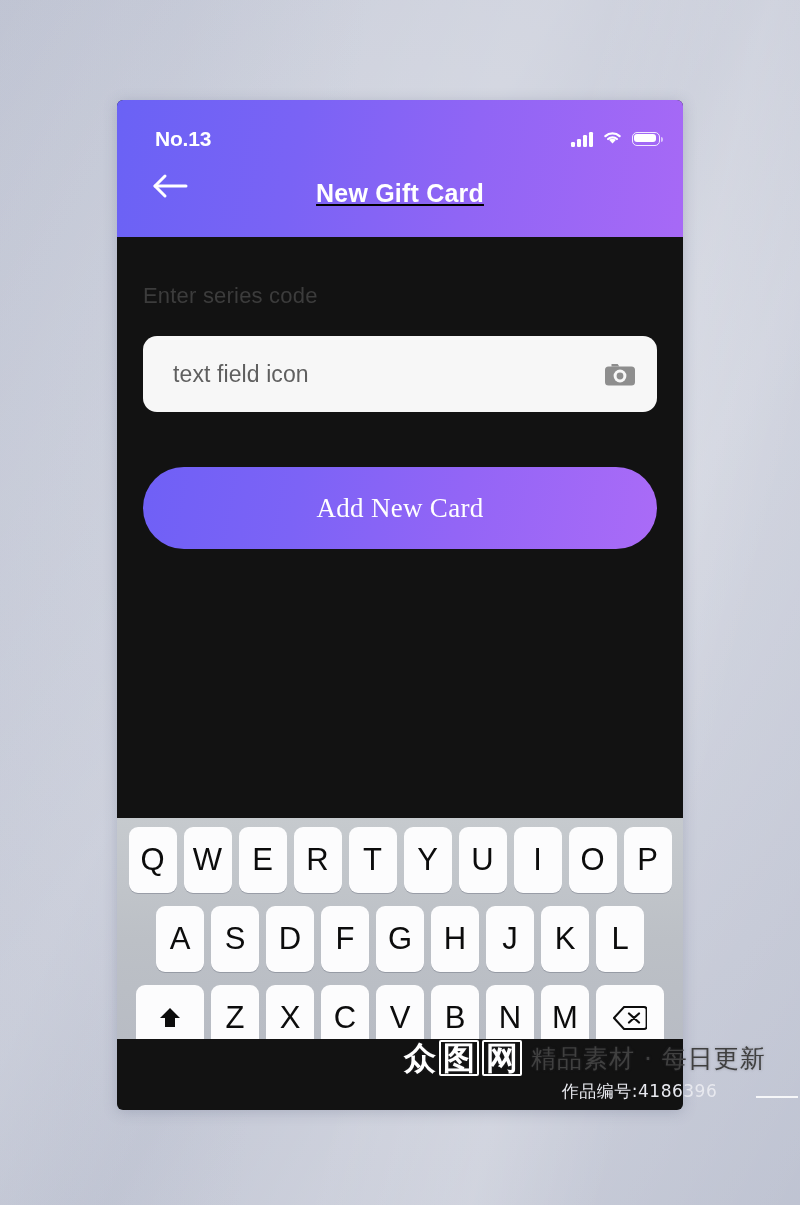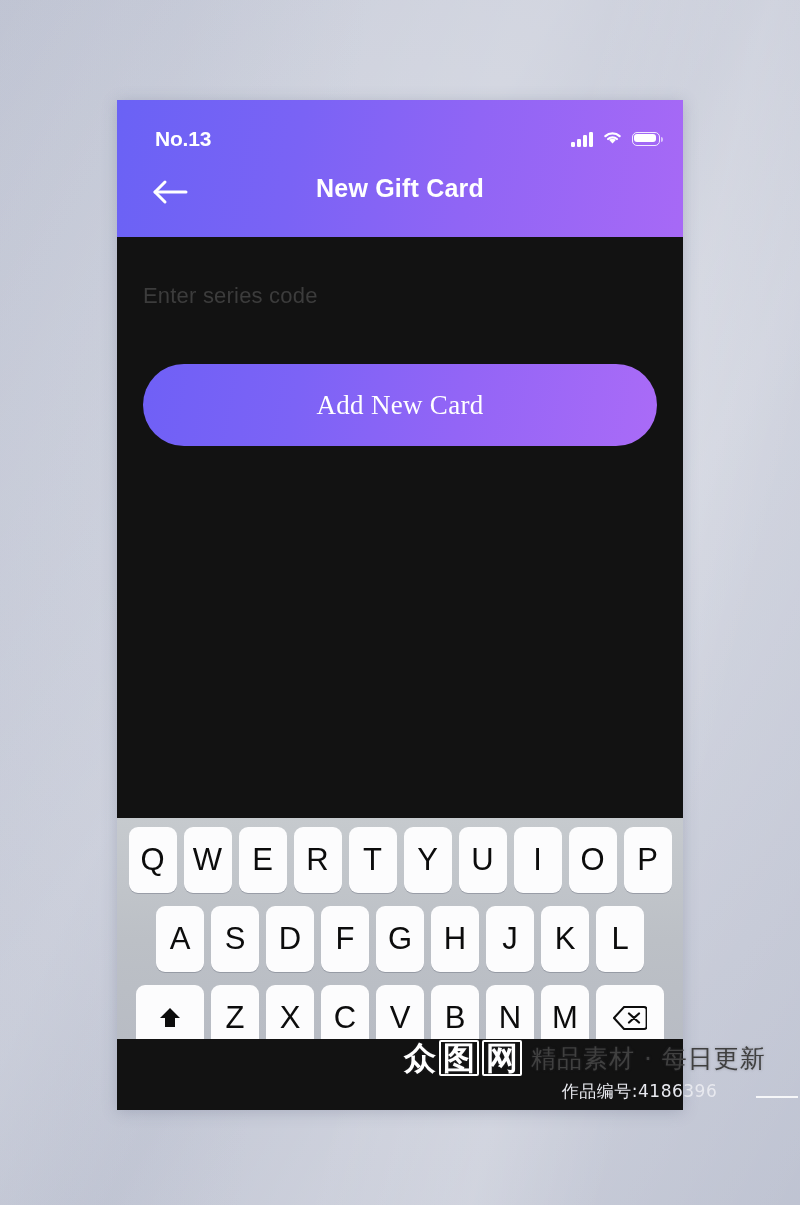--- a/index.html
+++ b/index.html
@@ -40,20 +40,21 @@
   
   #phone {
     position: absolute;
     left: 117px;
     top: 100px;
     width: 566px;
     height: 1010px;
     overflow: hidden;
     background: #121212;
     box-shadow: 0 2px 14px rgba(90,98,125,0.28);
+    border-radius: 6px;
   }
 
   
   .header {
     position: relative;
     height: 137px;
     background: linear-gradient(100deg, #6a62f5 0%, #7a63f5 32%, #9065f5 62%, #a769f6 100%);
   }
   .statusbar {
     position: absolute;
@@ -114,24 +115,25 @@
     position: absolute;
     right: -4px; top: 4px;
     width: 2.2px; height: 5px;
     background: rgba(255,255,255,0.6);
     border-radius: 0 2px 2px 0;
   }
 
   .navbar {
     position: absolute;
     left: 0; right: 0;
-    top: 74px;
+    top: 62px;
     height: 46px;
     display: flex;
-    align-items: flex-start;
+    align-items: flex-end;
+    text-decoration: underline;
   }
   .back-btn {
     position: absolute;
     left: 27px;
     width: 52px;
     height: 40px;
     display: flex;
     align-items: center;
     justify-content: center;
     cursor: pointer;
@@ -332,20 +334,31 @@
             <path d="M14 4 L4 14 L14 24" stroke="#ffffff" stroke-width="3" stroke-linecap="round" stroke-linejoin="round" fill="none"></path>
           </svg>
         </span>
       </div>
     </div>
   </div>
 
   <div class="screen-body">
     <div class="field-label">Enter series code</div>
 
+    <div class="textfield">
+      <div class="textfield-input">text field icon</div>
+      <span class="camera-icon">
+        <svg width="32" height="26" viewBox="0 0 32 26">
+          <path d="M7.5 3 h6.2 l1.6 2.6 H7.5 Z" fill="#8e8e8e"></path>
+          <rect x="1" y="5.4" width="30" height="19.2" rx="3.6" fill="#8e8e8e"></rect>
+          <circle cx="16" cy="15" r="6.4" fill="#f7f7f7"></circle>
+          <circle cx="16" cy="15" r="3.4" fill="#8e8e8e"></circle>
+        </svg>
+      </span>
+    </div>
 
     <button class="primary-btn">Add New Card</button>
   </div>
 
   <div class="keyboard">
     <div class="kb-row row1" id="kbrow1">
         <div class="key">Q</div>
         <div class="key">W</div>
         <div class="key">E</div>
         <div class="key">R</div>

